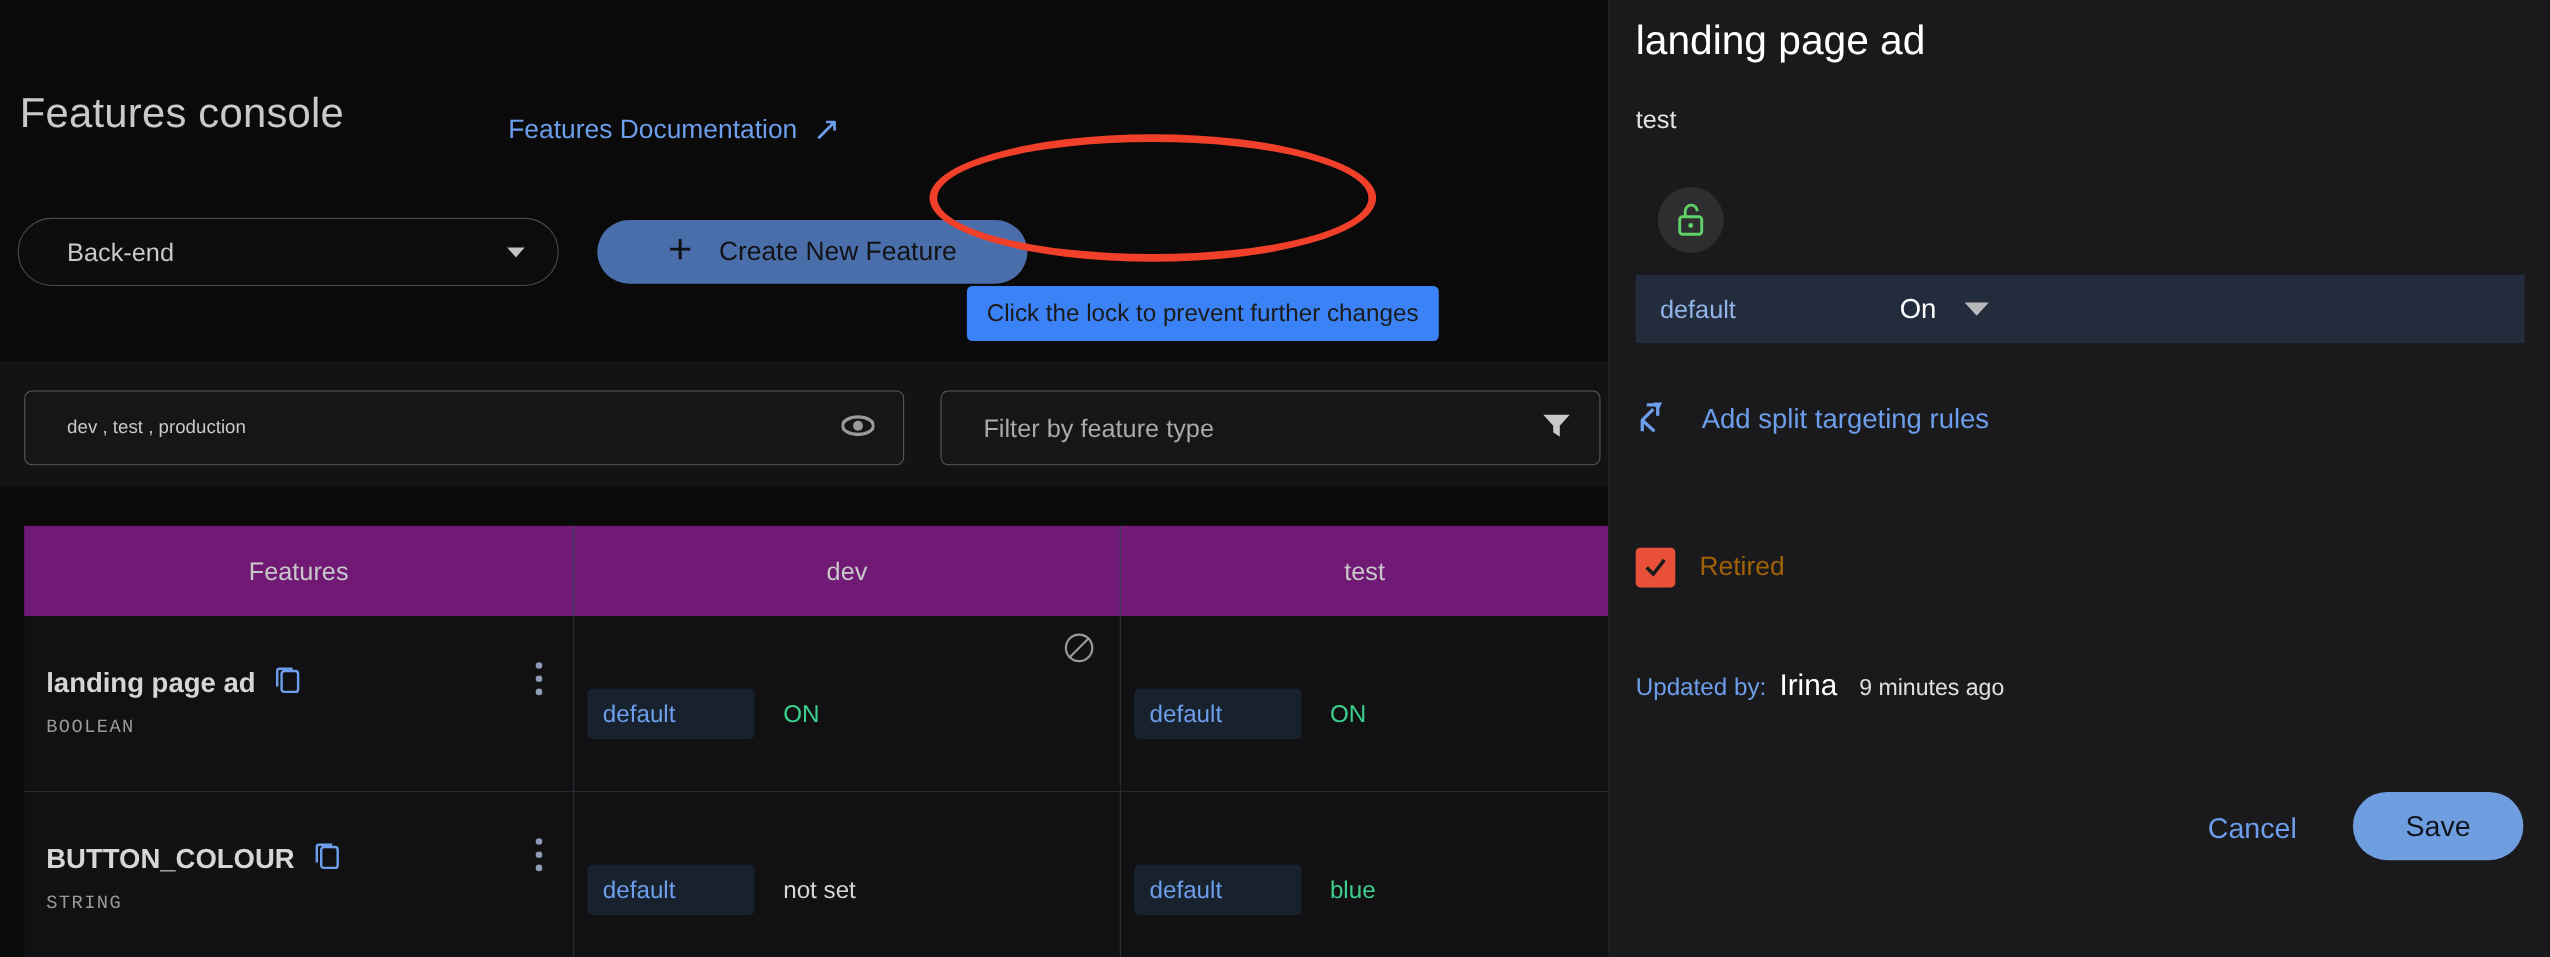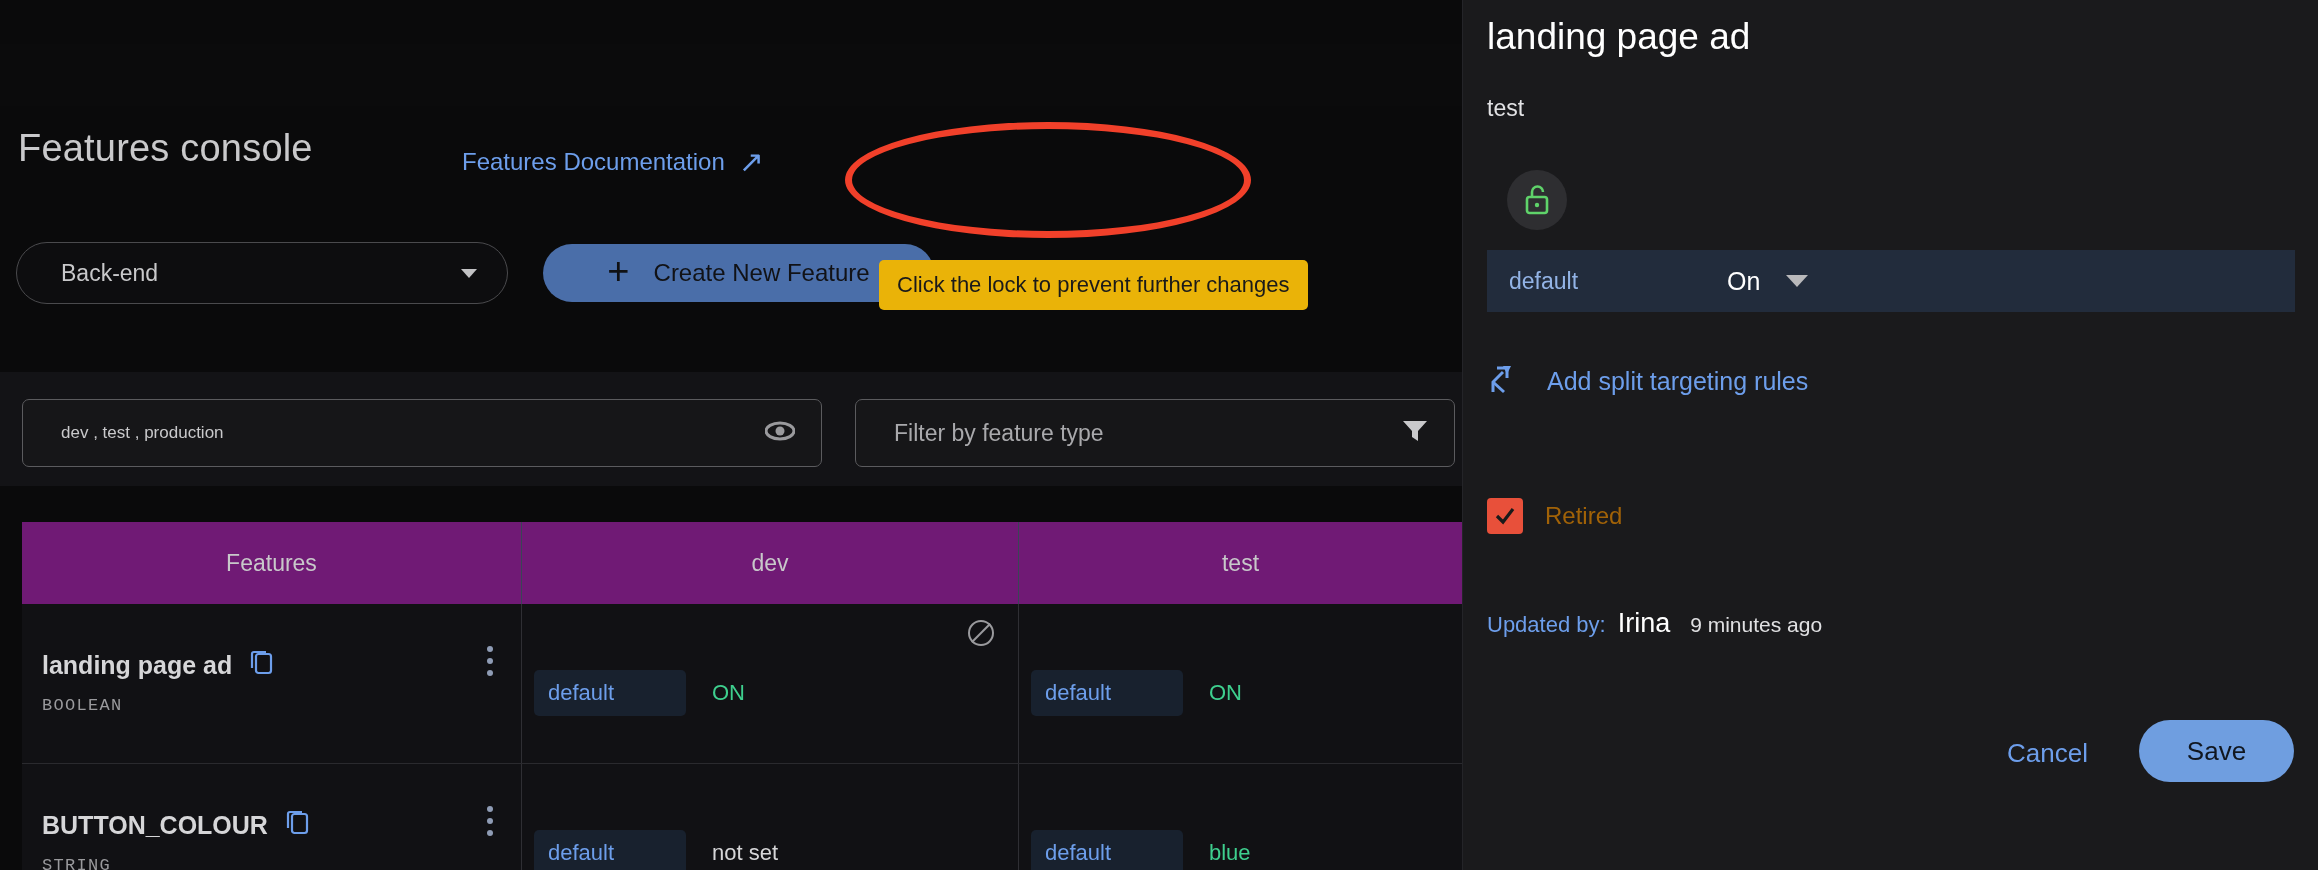--- a/index.html
+++ b/index.html
@@ -9,21 +9,20 @@
     font-family: "Liberation Sans", sans-serif;
     overflow: hidden;
   }
   #root { position: relative; width: 2318px; height: 870px; }
 
   
   .main {
     position: absolute; left: 0; top: 0;
     width: 1462px; height: 734px;
     background: #0a0a0b;
-    margin-top: 44px;
   }
   .topstrip {
     position:absolute; left:0; top:0; width:1462px; height:62px;
     background:#0b0b0c;
   }
   .page-title {
     position: absolute; left: 18px; top: 104px;
     font-size: 38px; color: #c9c9cb; font-weight: 400;
     letter-spacing: .2px;
     transform: translateY(-50%);
@@ -219,21 +218,21 @@
   .save-btn {
     position: absolute; right: 24px; top: 720px;
     width: 155px; height: 62px; border-radius: 31px;
     background: #6f9ee0; color: #10161f; font-size: 26px;
     display: flex; align-items: center; justify-content: center; cursor: pointer;
   }
 
   
   .tooltip {
     position: absolute; left: 879px; top: 260px;
-    background: #eab308; color: #1a1a1a;
+    background: #3b82f6; color: #1a1a1a;
     font-size: 22px; padding: 12px 18px; border-radius: 5px;
     white-space: nowrap; z-index: 40;
   }
   .annot {
     position: absolute; left: 845px; top: 122px;
     width: 406px; height: 116px;
     border: 7px solid #f1402a; border-radius: 50%;
     z-index: 45; pointer-events: none;
   }
 </style>

